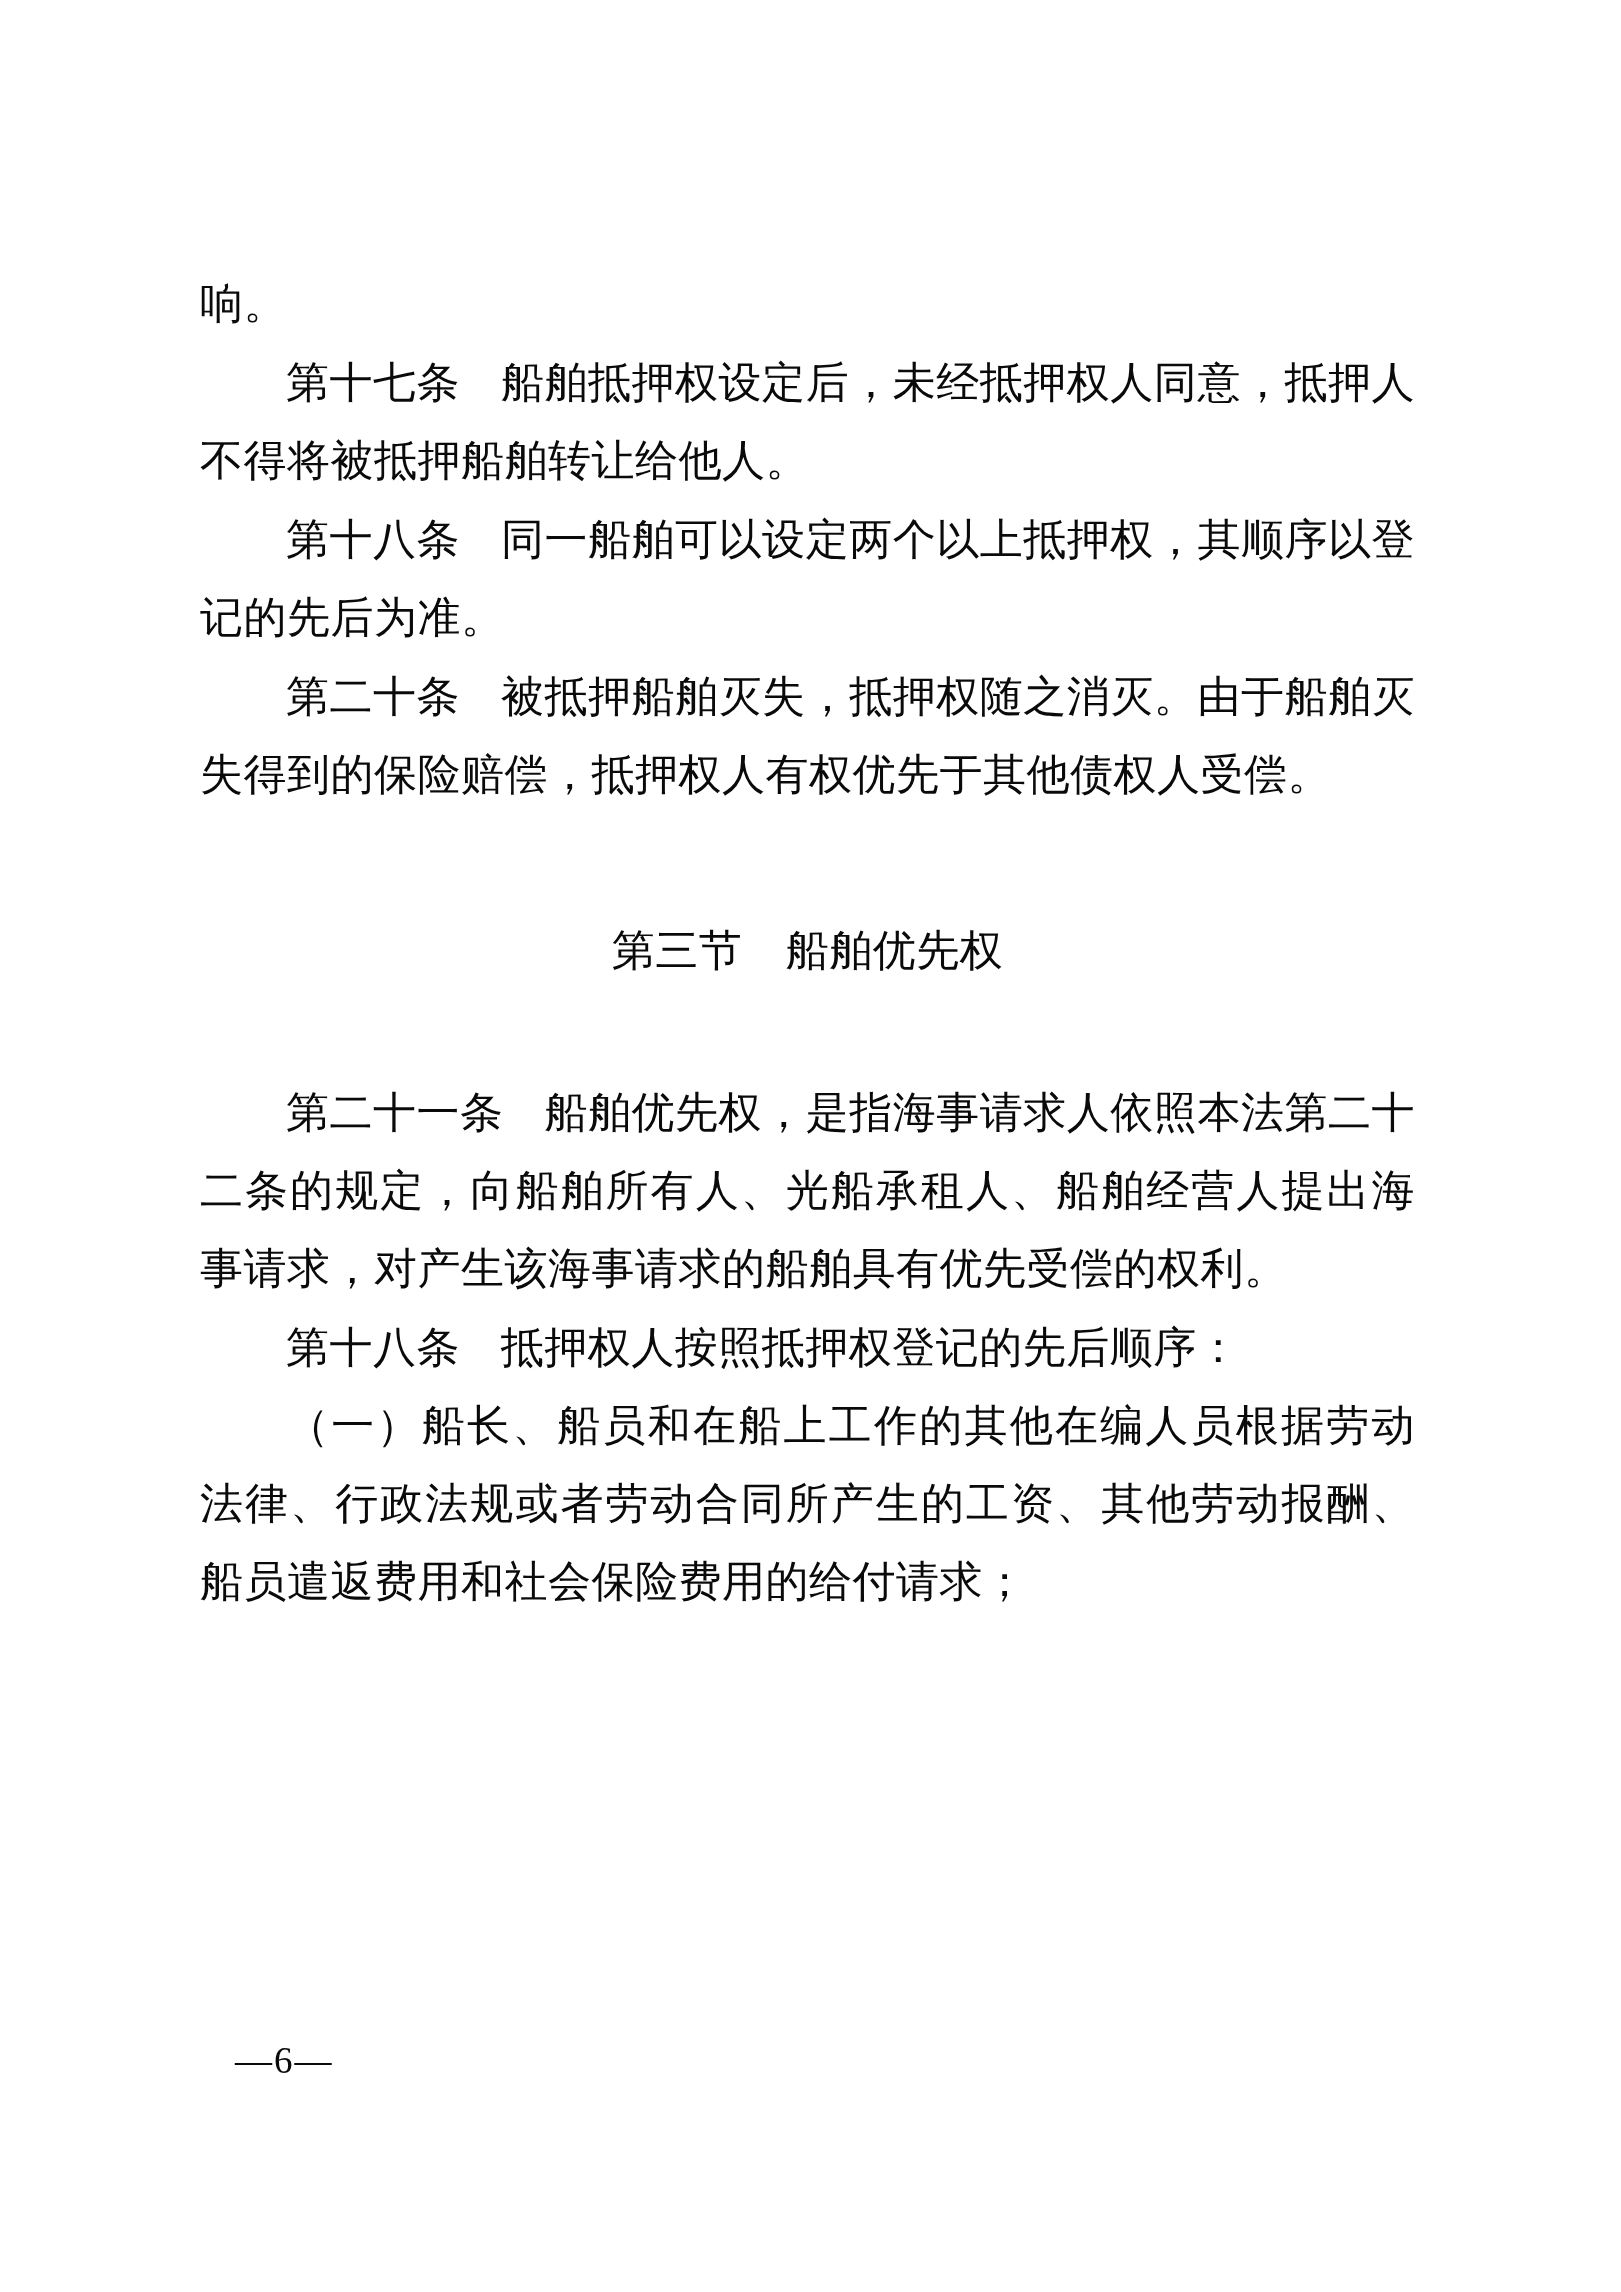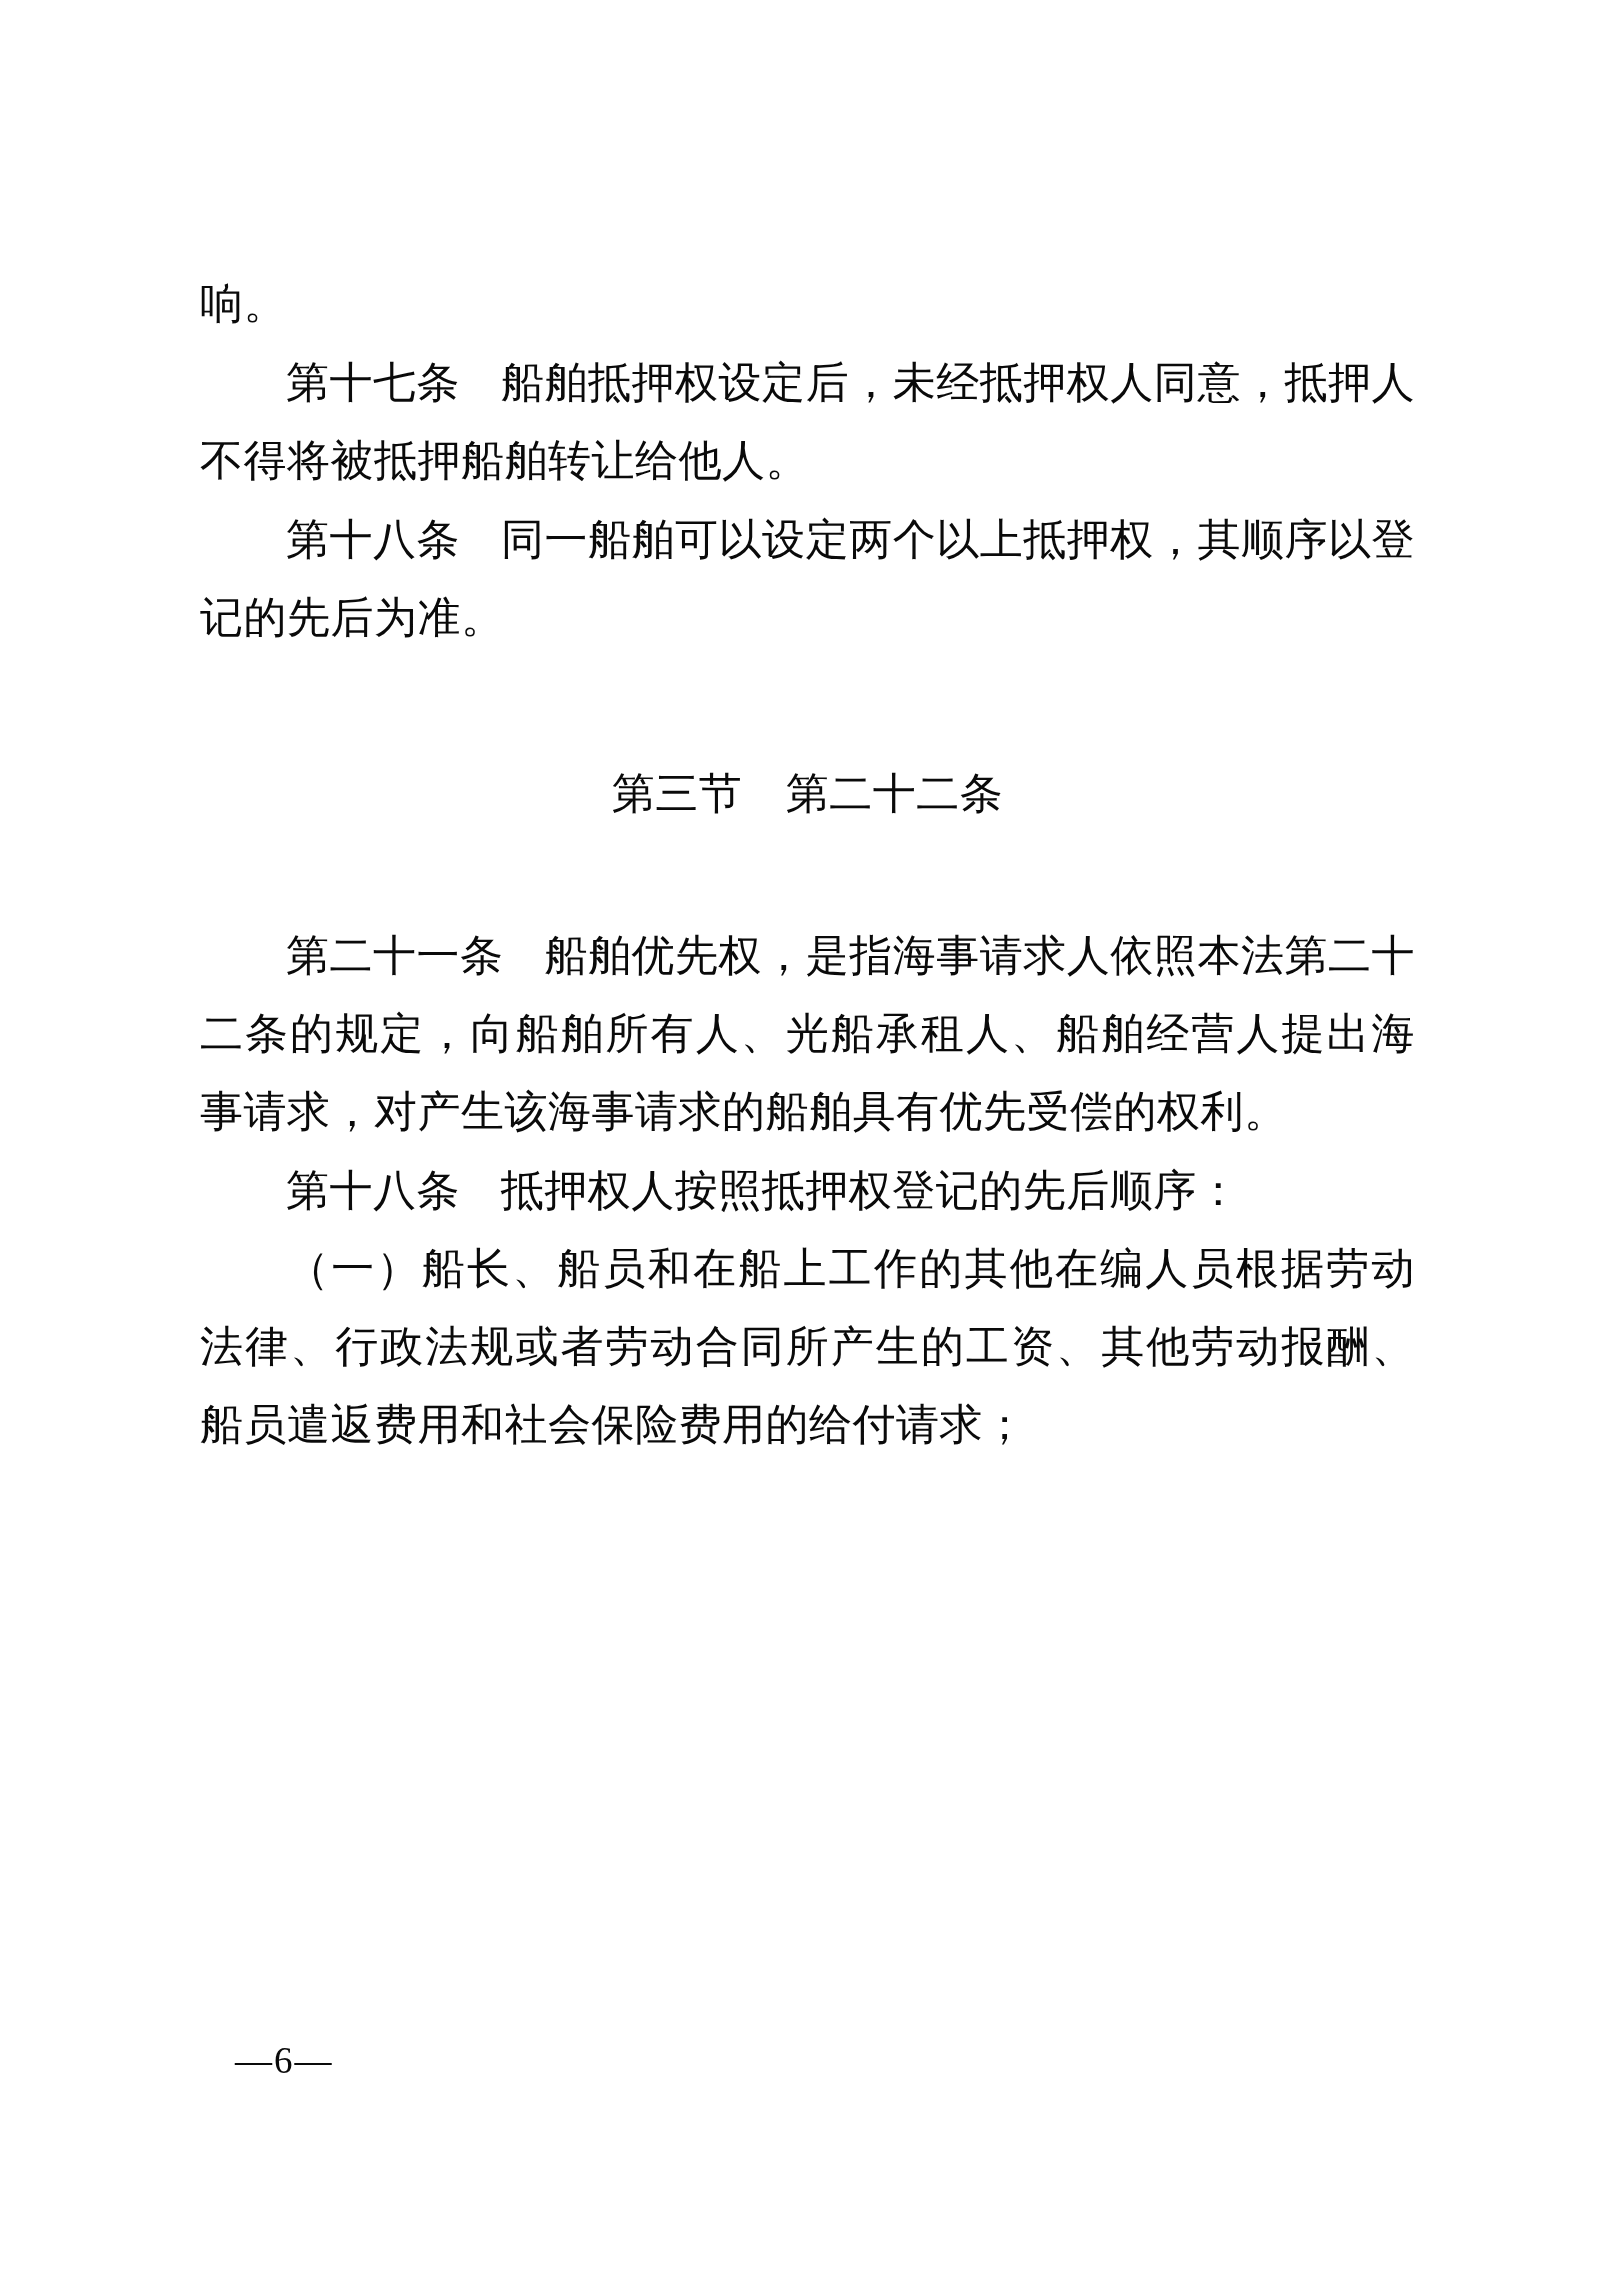--- a/index.html
+++ b/index.html
@@ -57,20 +57,21 @@
   }
 </style>
 </head>
 <body>
 
 <div class="page">
   <div class="content">
       <p class="para no-indent"><span>响。</span></p>
       <p class="para"><span class="article-label">第十七条</span><span>船舶抵押权设定后，未经抵押权人同意，抵押人不得将被抵押船舶转让给他人。</span></p>
       <p class="para"><span class="article-label">第十八条</span><span>同一船舶可以设定两个以上抵押权，其顺序以登记的先后为准。</span></p>
-      <div class="section-header">第三节　第二十二条</div>
+      <p class="para"><span class="article-label">第二十条</span><span>被抵押船舶灭失，抵押权随之消灭。由于船舶灭失得到的保险赔偿，抵押权人有权优先于其他债权人受偿。</span></p>
+      <div class="section-header">第三节　船舶优先权</div>
       <p class="para"><span class="article-label">第二十一条</span><span>船舶优先权，是指海事请求人依照本法第二十二条的规定，向船舶所有人、光船承租人、船舶经营人提出海事请求，对产生该海事请求的船舶具有优先受偿的权利。</span></p>
       <p class="para"><span class="article-label">第十八条</span><span>抵押权人按照抵押权登记的先后顺序：</span></p>
       <p class="para"><span>（一）船长、船员和在船上工作的其他在编人员根据劳动法律、行政法规或者劳动合同所产生的工资、其他劳动报酬、船员遣返费用和社会保险费用的给付请求；</span></p>
     </div>
   <div class="page-number">—6—</div>
 </div>
 
 
 </body></html>

